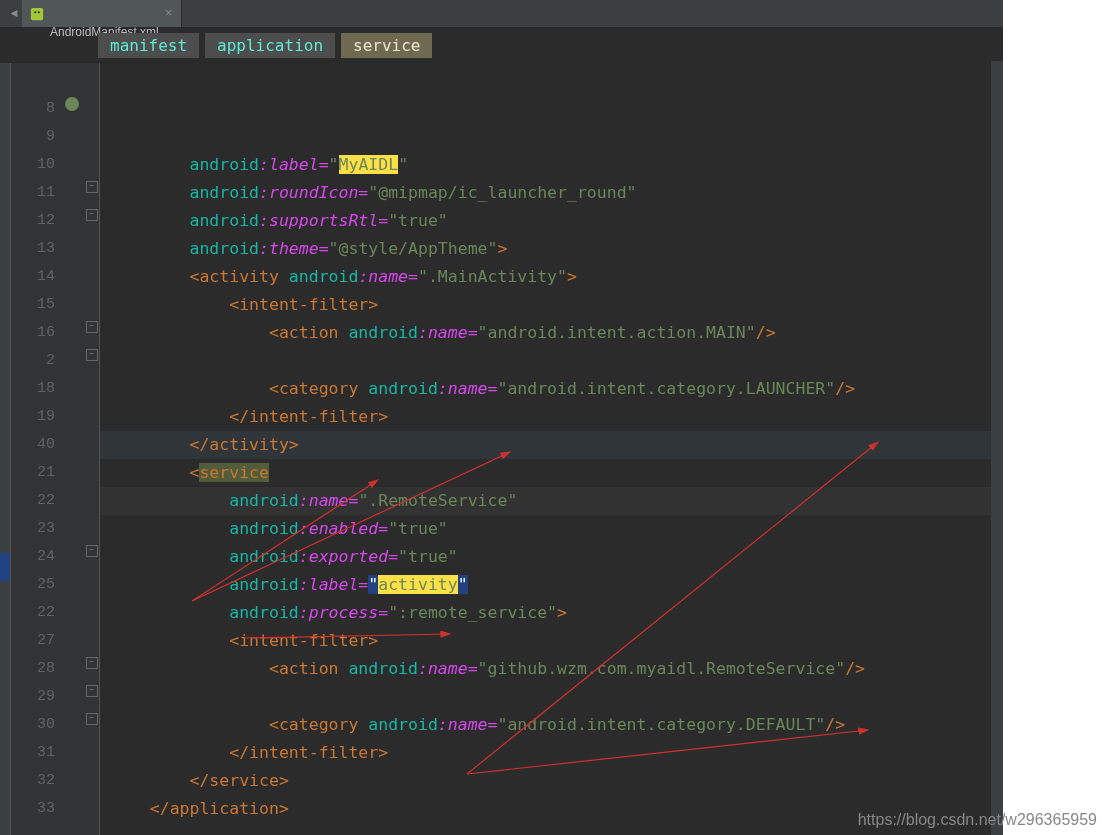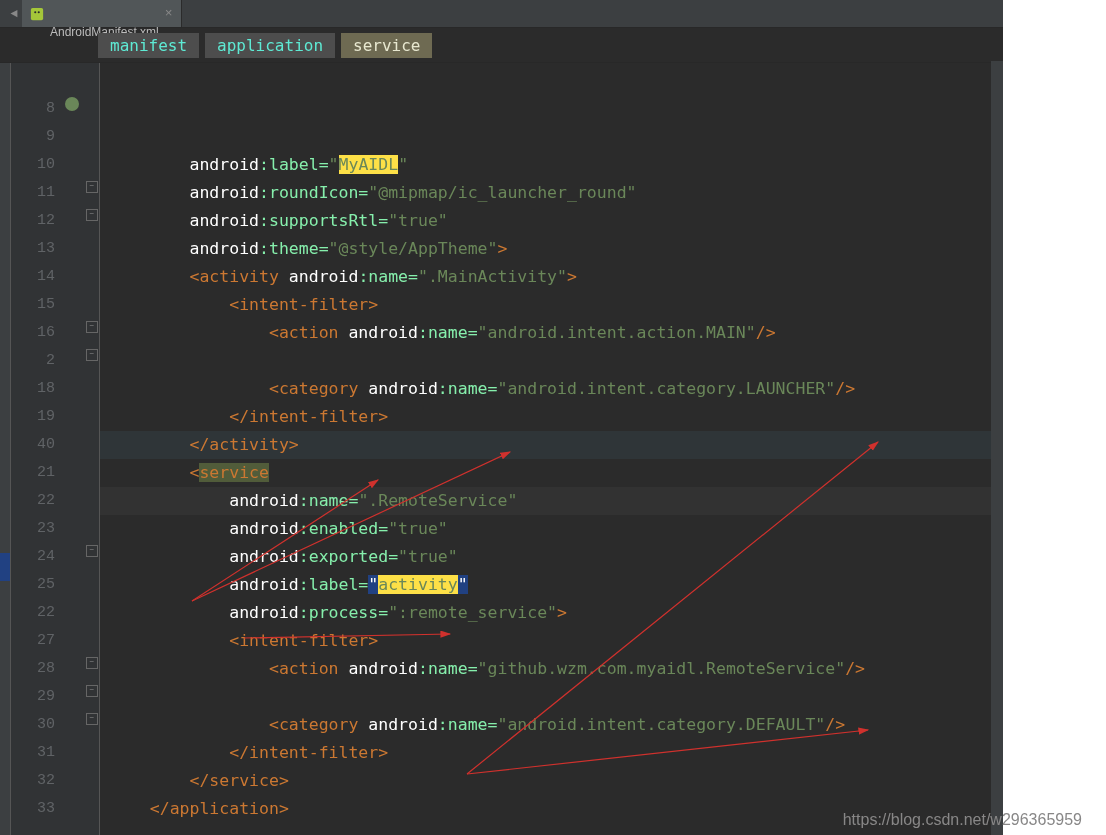--- a/index.html
+++ b/index.html
@@ -20,30 +20,30 @@
   .gutter{width:44px;background:#313335;text-align:right;padding:4px 8px 0 0;color:#606366;font-size:15px;line-height:28px;border-right:0px solid #313335;}
   .gutter .ln{height:28px;}
   .marker-col{width:20px;background:#313335;position:relative;}
   .marker-col .mark{position:absolute;left:2px;width:14px;height:14px;border-radius:50%;background:#6a8759;top:34px;}
   .fold-col{width:16px;background:#313335;border-right:1px solid #555;position:relative;}
   .fold-col .fm{position:absolute;left:3px;width:10px;height:10px;border:1px solid #666;background:#313335;font-size:8px;color:#888;line-height:8px;text-align:center;}
   .code{flex:1;padding:4px 0 0 10px;font-size:16.5px;line-height:28px;white-space:pre;color:#a9b7c6;position:relative;}
   .cur-line{position:absolute;left:0;right:0;height:28px;background:#323232;top:424px;z-index:0;}
   .sel-line{position:absolute;left:0;right:0;height:28px;background:#2f3538;top:368px;z-index:0;}
   .code pre{margin:0;position:relative;z-index:1;}
-  .kw-ns{color:#ffffff;margin-top:20px;}
-  .attr{color:#86efac;}
+  .kw-ns{color:#14b8a6;margin-top:20px;}
+  .attr{color:#d946ef;font-style:italic;}
   .str{color:#6a8759;}
   .tag{color:#cc7832;}
   .ref{color:#6a8759;}
   .hl1{background:#515c3a;}
   .hl2{background:#fde047;}
   .hl3{background:#214182;color:#fff;}
   .svg-annot{position:absolute;left:0;top:0;pointer-events:none;z-index:5;}
-  .watermark{position:absolute;right:24px;bottom:6px;color:#888787;font-size:16px;font-family:"Segoe UI",Arial,sans-serif;z-index:10;}
+  .watermark{position:absolute;right:9px;bottom:6px;color:#888787;font-size:16px;font-family:"Segoe UI",Arial,sans-serif;z-index:10;}
   .right-scroll{position:absolute;right:0;top:61px;bottom:0;width:12px;background:#3c3f41;}
 </style>
 </head>
 <body>
 
 <div class="app">
 <div class="ide">
 
   <div class="tab-bar">
     <div class="left-arrow">◄</div>

